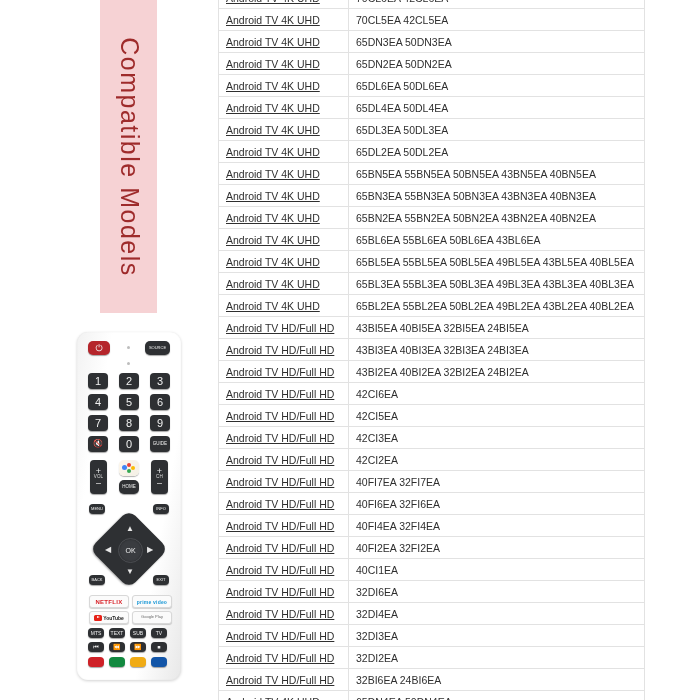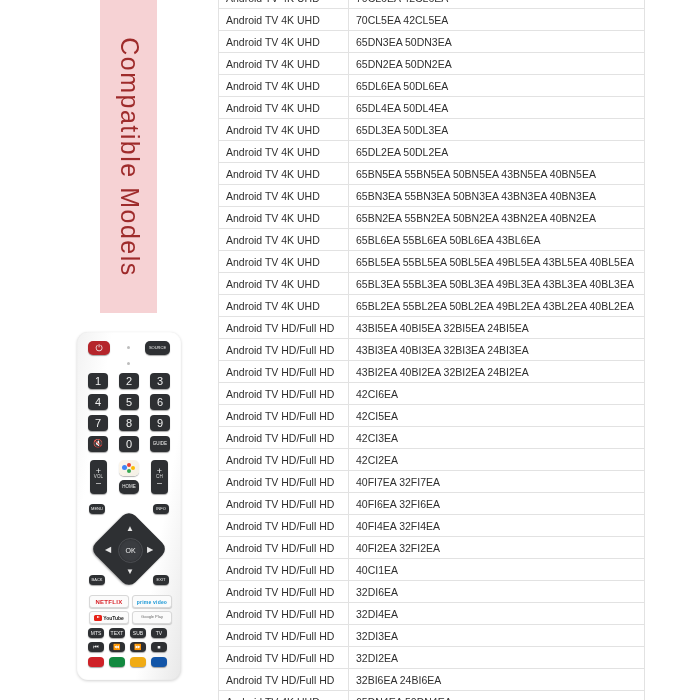--- a/index.html
+++ b/index.html
@@ -119,21 +119,21 @@
     border:1px solid #e2e2e2;
     font-size:10.5px;
     color:#2f2f2f;
     height:21px;
     padding:0 7px;
     white-space:nowrap;
     overflow:hidden;
     background:#fff;
     vertical-align:middle;
   }
-  #table td.c1{ width:115px; }
+  #table td.c1{ width:115px;text-decoration:underline; }
   #table td.c2{ width:281px; }
 </style>
 </head>
 <body>
 
 <div id="banner">
   <div class="btext">Compatible Models</div>
 </div>
 
 <div id="remote">

